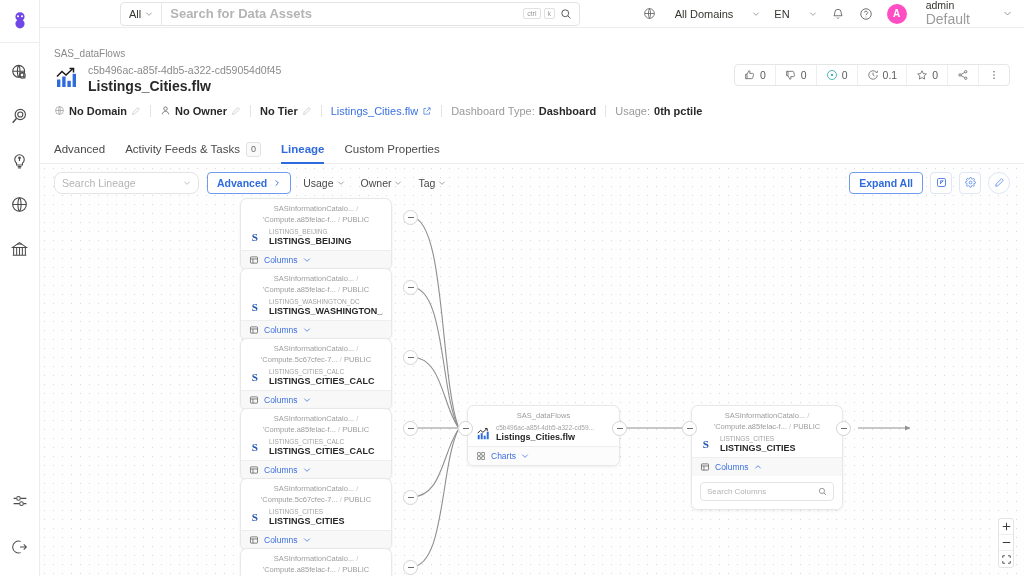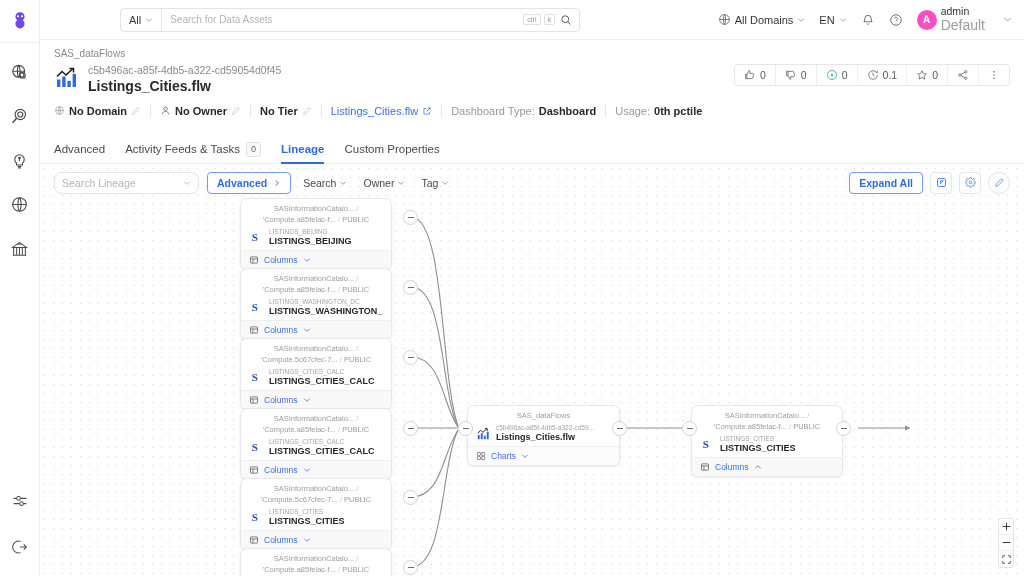--- a/index.html
+++ b/index.html
@@ -23,46 +23,46 @@
     display: flex; align-items: center; justify-content: center;
   }
   .rail-sep { width: 40px; height: 1px; background: #ededed; margin-top: 8px; }
   .rail-items { margin-top: 18px; display: flex; flex-direction: column; gap: 22px; align-items: center; }
   .rail-btm { position: absolute; bottom: 18px; display: flex; flex-direction: column; gap: 24px; align-items: center; }
   .rail-ic { width: 22px; height: 22px; display: flex; align-items: center; justify-content: center; cursor: pointer; }
   .rail-ic svg { display: block; }
 
   
   .topbar {
-    position: absolute; left: 40px; top: 0; width: 984px; height: 40px;
+    position: absolute; left: 40px; top: 0; width: 984px; height: 28px;
     background: #fff; border-bottom: 1px solid #ededed;
     display: flex; align-items: center;
   }
   .search-wrap {
     display: flex; align-items: center; margin-left: 80px;
     width: 460px; height: 24px;
     border: 1px solid #e4e4e4; border-radius: 4px; background: #fff;
   }
   .search-scope {
     display: flex; align-items: center; gap: 4px;
     padding: 0 8px; height: 100%; font-size: 11px; color: #37352f;
     border-right: 1px solid #e8e8e8; cursor: pointer; white-space: nowrap;
   }
   .search-input {
-    flex: 1; border: 0; outline: none; font-size: 10px; padding: 0 8px;
-    color: #37352f; font-family: "Liberation Sans", sans-serif; background: transparent;
+    flex: 1; border: 0; outline: none; font-size: 13px; padding: 0 8px;
+    color: #37352f; font-family: "Liberation Sans", sans-serif; background: transparent; font-weight: bold;
   }
   .search-input::placeholder { color: #b4b4b4; }
   .kbd {
     font-size: 7px; color: #9a9a9a; border: 1px solid #e0e0e0; border-radius: 2px;
     padding: 1px 3px; margin-right: 3px; background: #fff; line-height: 1;
   }
   .search-ic { padding: 0 7px 0 2px; display: flex; align-items: center; cursor: pointer; }
   .top-right { margin-left: auto; display: flex; align-items: center; gap: 14px; padding-right: 12px; }
-  .tr-item { display: flex; align-items: center; gap: 4px; font-size: 11px; color: #37352f; cursor: pointer; }
+  .tr-item { display: flex; align-items: center; gap: 19px; font-size: 11px; color: #37352f; cursor: pointer; }
   .avatar {
     width: 20px; height: 20px; border-radius: 50%; background: #ff4ec4;
     color: #fff; font-size: 10px; font-weight: bold;
     display: flex; align-items: center; justify-content: center;
   }
   .user-block { display: flex; flex-direction: column; line-height: 1.15; }
   .user-name { font-size: 10.5px; font-weight: normal; color: #37352f; }
   .user-sub { font-size: 14px; color: #9b9b9b; }
 
   
@@ -741,20 +741,29 @@
       <div class="node-foot">
         <svg width="10" height="10" viewBox="0 0 24 24" fill="none" stroke="#5a5a5a" stroke-width="1.8">
           <rect x="3.5" y="4.5" width="17" height="15" rx="1.5"></rect>
             <path d="M3.5 9.5h17M9.5 9.5v10"></path>
         </svg>
         <span class="node-foot-label">Columns</span>
         <svg width="8" height="8" viewBox="0 0 12 12">
             <path d="M2 8l4-4 4 4" fill="none" stroke="#3c70e0" stroke-width="1.2"></path>
           </svg>
       </div>
+      <div class="node-cols">
+        <div class="col-search">
+          <span>Search Columns</span>
+          <svg width="9" height="9" viewBox="0 0 16 16" fill="none" stroke="#8a8a8a" stroke-width="1.5" style="margin-left:auto">
+            <circle cx="7" cy="7" r="4.6"></circle>
+              <path d="M10.4 10.4L14 14"></path>
+          </svg>
+        </div>
+      </div>
     </div>
     <div class="handle" style="left:642px; top:257px;">
         <span class="minus"></span>
       </div>
     <div class="handle" style="left:796px; top:257px;">
         <span class="minus"></span>
       </div>
 
     <div class="zoomctl">
       <div class="zbtn">
@@ -782,21 +791,21 @@
           <path d="M2 4l4 4 4-4" fill="none" stroke="#b0b0b0" stroke-width="1.2"></path>
         </svg>
     </div>
     <div class="btn-outline">
       <span>Advanced</span>
       <svg width="8" height="8" viewBox="0 0 12 12">
           <path d="M4 2l4 4-4 4" fill="none" stroke="#2f6bdd" stroke-width="1.4"></path>
         </svg>
     </div>
     <div class="filter-chip">
-      <span>Search</span>
+      <span>Usage</span>
       <svg width="8" height="8" viewBox="0 0 12 12">
           <path d="M2 4l4 4 4-4" fill="none" stroke="#8a8a8a" stroke-width="1.2"></path>
         </svg>
     </div>
     <div class="filter-chip">
       <span>Owner</span>
       <svg width="8" height="8" viewBox="0 0 12 12">
           <path d="M2 4l4 4 4-4" fill="none" stroke="#8a8a8a" stroke-width="1.2"></path>
         </svg>
     </div>

